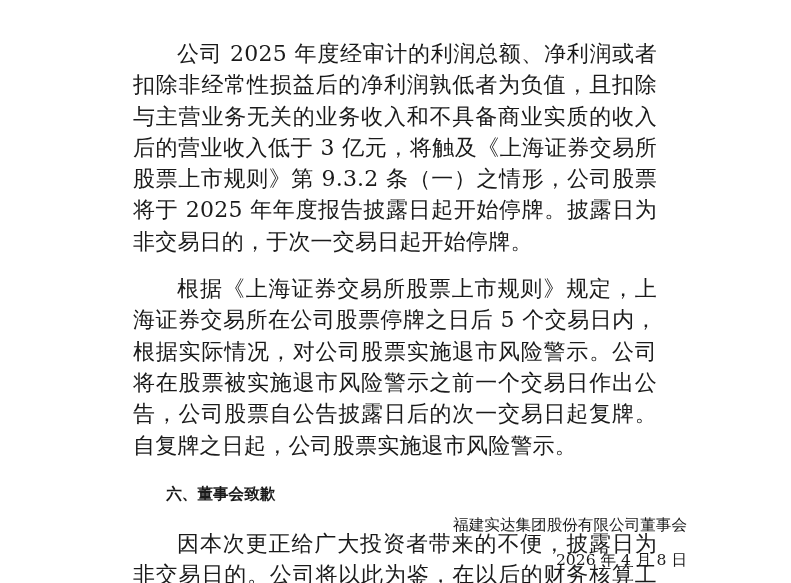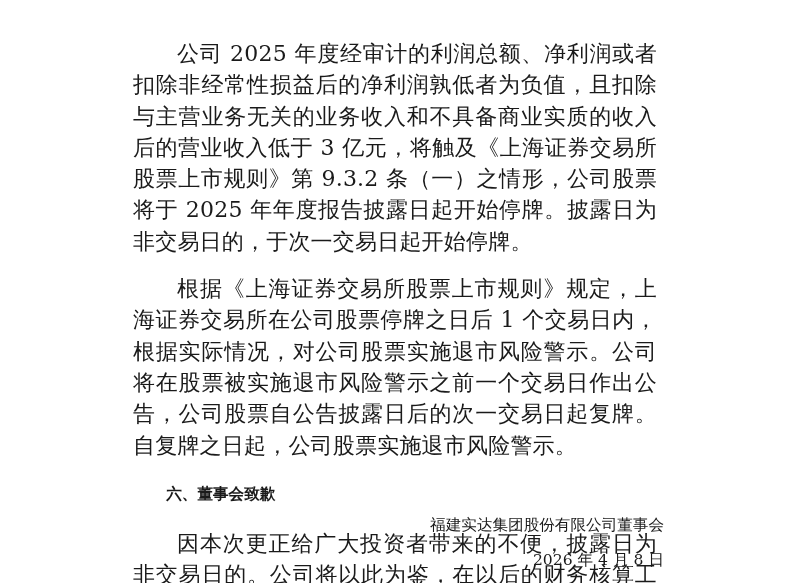--- a/index.html
+++ b/index.html
@@ -4,29 +4,29 @@
 <style>
   html, body { margin: 0; padding: 0; background: #ffffff; }
   body { width: 791px; height: 583px; overflow: hidden; position: relative;
          font-family: "DejaVu Serif", "Liberation Serif", serif; color: #1a1a1a; }
   .page { position: absolute; left: 117px; top: 22px; width: 556px; }
   .para { margin: 16px; font-size: 22px; line-height: 31.3px; text-align: justify;
           text-align-last: left; text-indent: 2em; letter-spacing: 0.2px; }
   .heading { margin: 18px; font-size: 15.6px; line-height: 31.3px; font-weight: bold;
              text-indent: 2em; font-family: "DejaVu Sans", "Liberation Sans", sans-serif; }
   .closing { margin: 0; margin-top: 25px; font-size: 15.6px; line-height: 31.3px; text-indent: 2em; }
-  .sig { position: absolute; right: 127px; font-size: 15.6px; line-height: 22px; text-align: right; white-space: nowrap; }
+  .sig { position: absolute; right: 104px; font-size: 15.6px; line-height: 22px; text-align: right; white-space: nowrap; }
   .sig-company { top: 514px; }
   .sig-date { top: 549px; }
 </style>
 </head>
 <body>
 
 <div class="page">
   <p class="para">公司 2025 年度经审计的利润总额、净利润或者扣除非经常性损益后的净利润孰低者为负值，且扣除与主营业务无关的业务收入和不具备商业实质的收入后的营业收入低于 3 亿元，将触及《上海证券交易所股票上市规则》第 9.3.2 条（一）之情形，公司股票将于 2025 年年度报告披露日起开始停牌。披露日为非交易日的，于次一交易日起开始停牌。</p>
-  <p class="para">根据《上海证券交易所股票上市规则》规定，上海证券交易所在公司股票停牌之日后 1 个交易日内，根据实际情况，对公司股票实施退市风险警示。公司将在股票被实施退市风险警示之前一个交易日作出公告，公司股票自公告披露日后的次一交易日起复牌。自复牌之日起，公司股票实施退市风险警示。</p>
+  <p class="para">根据《上海证券交易所股票上市规则》规定，上海证券交易所在公司股票停牌之日后 5 个交易日内，根据实际情况，对公司股票实施退市风险警示。公司将在股票被实施退市风险警示之前一个交易日作出公告，公司股票自公告披露日后的次一交易日起复牌。自复牌之日起，公司股票实施退市风险警示。</p>
   <p class="heading">六、董事会致歉</p>
   <p class="para">因本次更正给广大投资者带来的不便，披露日为非交易日的。公司将以此为鉴，在以后的财务核算工作中审慎判断，加强与年审会计师事务所的沟通，提高业绩预告的及时性和准确性，避免类似情况再次发生。敬请广大投资者谅解。</p>
   <p class="closing">董事会致歉。</p>
 </div>
 
 <div class="sig sig-company">福建实达集团股份有限公司董事会</div>
 <div class="sig sig-date">2026 年 4 月 8 日</div>
 
 </body></html>

